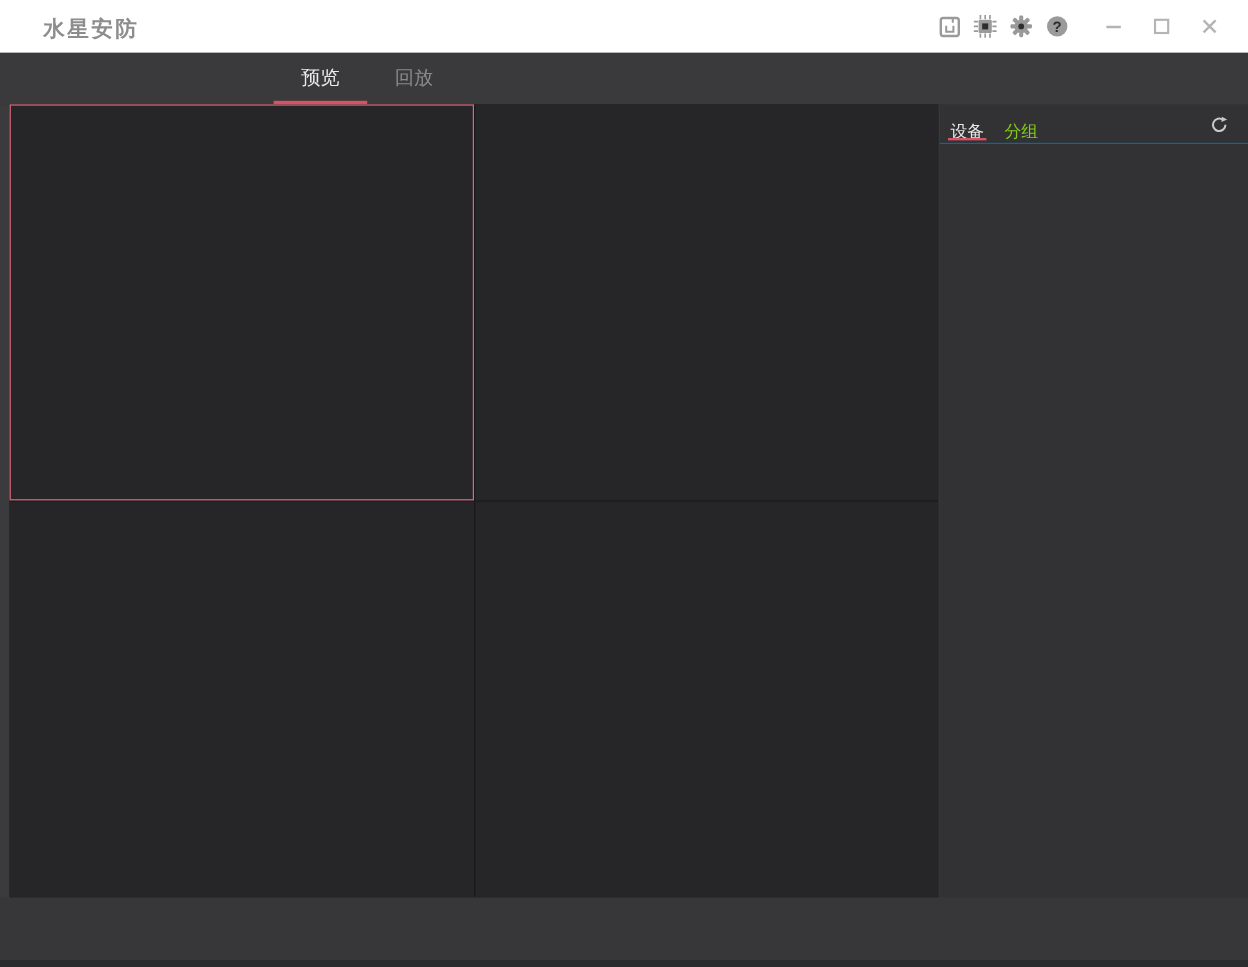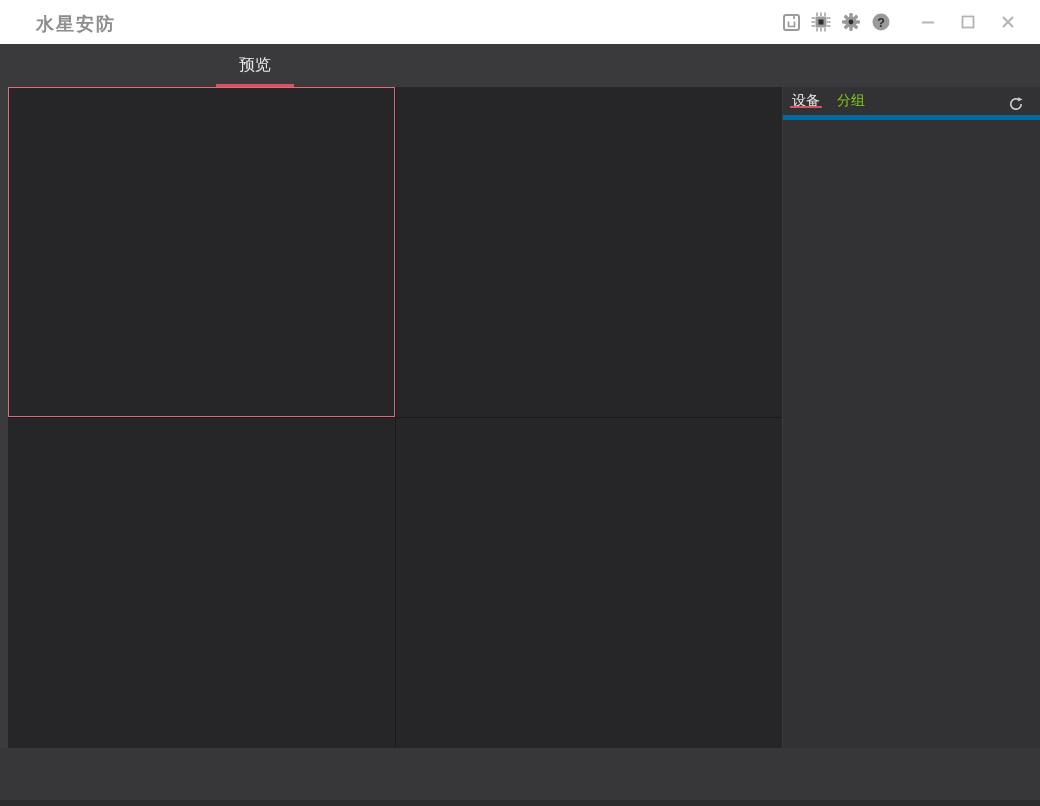--- a/index.html
+++ b/index.html
@@ -27,21 +27,21 @@
     width:30px; height:44px; display:flex; align-items:center; justify-content:center;
     cursor:pointer;
   }
   .win-controls { display:flex; margin-left:12px; margin-right:12px; }
   .win-controls .tb-icon { width:40px; }
   
   .tabbar {
     position:absolute; top:44px; left:0; width:1040px; height:43px;
     background:#3a3a3c;
   }
-  .tabs { position:absolute; left:216px; top:0; height:43px; display:flex; }
+  .tabs { position:absolute; left:228px; top:0; height:43px; display:flex; }
   .tab {
     width:78px; height:43px; position:relative;
     display:flex; align-items:center; justify-content:center;
     font-size:16px; color:#8a8a8a; cursor:pointer;
   }
   .tab.active { color:#eaeaea; }
   .tab .tab-underline {
     position:absolute; bottom:0; left:0; width:100%; height:3px;
     background:#d85266; display:none;
   }
@@ -68,22 +68,22 @@
   }
   .video-cell { background:#262628; cursor:pointer; }
   .video-cell.selected { border:1px solid #e0697e; }
   
   .sidebar {
     position:absolute; top:87px; left:783px; width:257px; height:661px;
     background:#323234;
   }
   .sidebar-header {
     position:relative; height:33px;
-    border-bottom:5px solid #0369a1;
-    display:flex; align-items:center; padding-left:7px; gap:13px;
+    border-bottom:1px solid #0369a1;
+    display:flex; align-items:flex-end; padding-left:7px; gap:13px;
   }
   .sidebar-tab {
     position:relative; display:flex; align-items:center;
     font-size:14px; color:#84cc16; cursor:pointer; padding:0 2px;
   }
   .sidebar-tab.active { color:#e8e8e8; }
   .sidebar-tab .tab-underline {
     position:absolute; bottom:2px; left:0; width:100%; height:2px;
     background:#d85266; display:none;
   }
@@ -173,20 +173,24 @@
     </div>
   </div>
 </div>
 
 <div class="tabbar">
   <div class="tabs">
     <div class="tab active">
       <span>预览</span>
       <div class="tab-underline"></div>
     </div>
+    <div class="tab">
+      <span>回放</span>
+
+    </div>
   </div>
   <div class="folder-btn">
     <svg width="20" height="16" viewBox="0 0 20 16">
       <path d="M1 3 a1.2 1.2 0 0 1 1.2 -1.2 h5 l2 2.2 h8.6 a1.2 1.2 0 0 1 1.2 1.2 v8.6 a1.2 1.2 0 0 1 -1.2 1.2 H2.2 A1.2 1.2 0 0 1 1 13.8 z" fill="#8e8e8e"></path>
       <rect x="1" y="5.2" width="18" height="1.3" fill="#55555a"></rect>
     </svg>
   </div>
   <div class="login-box">
     <span>
       <svg width="17" height="17" viewBox="0 0 16 16">

